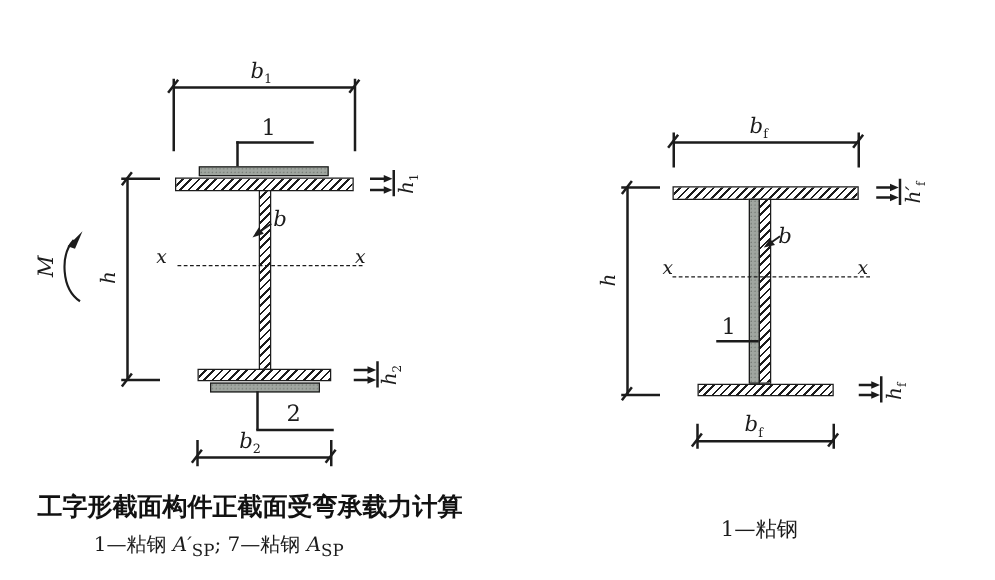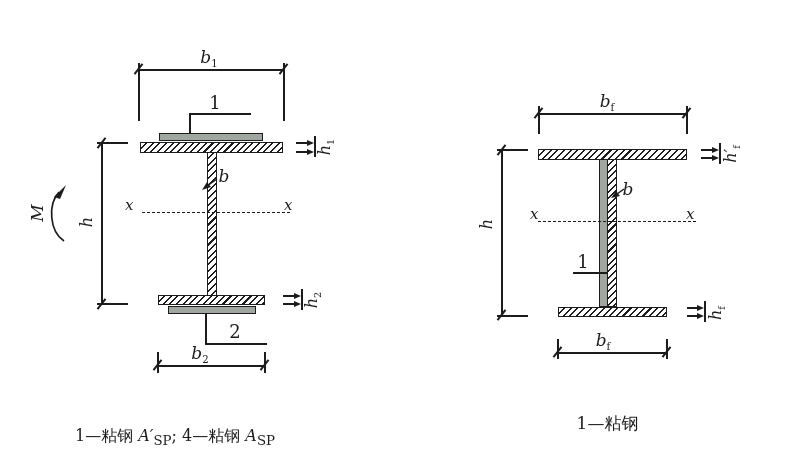--- a/index.html
+++ b/index.html
@@ -104,22 +104,23 @@
 
     <div class="vline" style="left:157px;top:352px;height:21px;"></div>
     <div class="vline" style="left:264px;top:352px;height:21px;"></div>
     <div class="hline" style="left:157px;top:365px;width:108px;"></div>
     <div class="tick" style="left:151px;top:364px;"></div>
     <div class="tick" style="left:258px;top:364px;"></div>
     <div class="dimlab" style="left:186px;top:343px;width:28px;">
       <span>b</span><sub>2</sub>
     </div>
 
+    <div class="caption" style="left:10px;top:392px;width:380px;font-size:20px;">工字形截面构件正截面受弯承载力计算</div>
     <div class="legend" style="left:25px;top:426px;width:300px;">
-      <span>1—粘钢 </span><span class="v">A′</span><sub>SP</sub><span>; 4—粘钢 </span><span class="v">A</span><sub>SP</sub>
+      <span>1—粘钢 </span><span class="v">A′</span><sub>SP</sub><span>; 7—粘钢 </span><span class="v">A</span><sub>SP</sub>
     </div>
   </section>
 
   <section class="fig">
 
     <div class="vline" style="left:538px;top:106px;height:28px;"></div>
     <div class="vline" style="left:686px;top:106px;height:28px;"></div>
     <div class="hline" style="left:538px;top:113px;width:149px;"></div>
     <div class="tick" style="left:532px;top:112px;"></div>
     <div class="tick" style="left:680px;top:112px;"></div>

